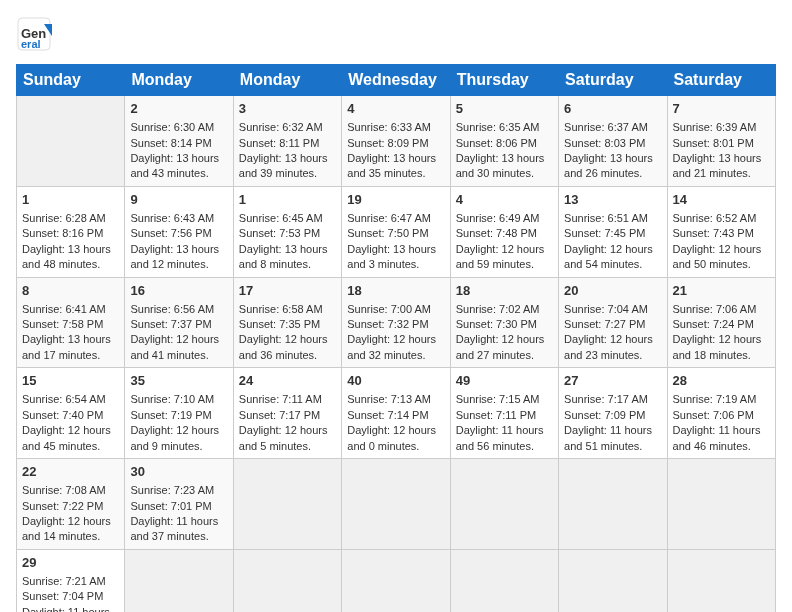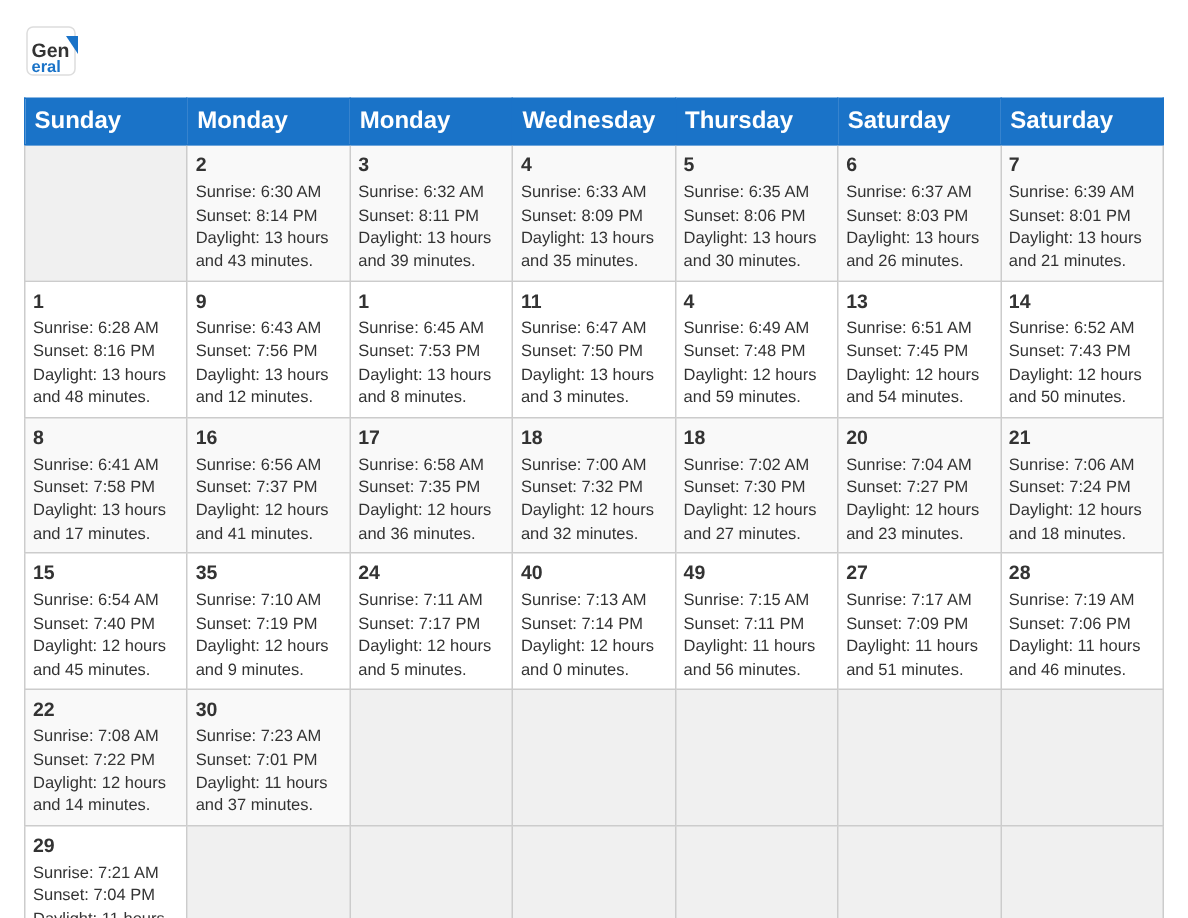--- a/index.html
+++ b/index.html
@@ -115,21 +115,21 @@
         <td><span class="day-num">3</span><span>Sunrise: 6:32 AM<br></span><span>Sunset: 8:11 PM<br></span><span>Daylight: 13 hours<br></span><span>and 39 minutes.<br></span></td>
         <td><span class="day-num">4</span><span>Sunrise: 6:33 AM<br></span><span>Sunset: 8:09 PM<br></span><span>Daylight: 13 hours<br></span><span>and 35 minutes.<br></span></td>
         <td><span class="day-num">5</span><span>Sunrise: 6:35 AM<br></span><span>Sunset: 8:06 PM<br></span><span>Daylight: 13 hours<br></span><span>and 30 minutes.<br></span></td>
         <td><span class="day-num">6</span><span>Sunrise: 6:37 AM<br></span><span>Sunset: 8:03 PM<br></span><span>Daylight: 13 hours<br></span><span>and 26 minutes.<br></span></td>
         <td><span class="day-num">7</span><span>Sunrise: 6:39 AM<br></span><span>Sunset: 8:01 PM<br></span><span>Daylight: 13 hours<br></span><span>and 21 minutes.<br></span></td>
       </tr>
       <tr>
         <td><span class="day-num">1</span><span>Sunrise: 6:28 AM<br></span><span>Sunset: 8:16 PM<br></span><span>Daylight: 13 hours<br></span><span>and 48 minutes.<br></span></td>
         <td><span class="day-num">9</span><span>Sunrise: 6:43 AM<br></span><span>Sunset: 7:56 PM<br></span><span>Daylight: 13 hours<br></span><span>and 12 minutes.<br></span></td>
         <td><span class="day-num">1</span><span>Sunrise: 6:45 AM<br></span><span>Sunset: 7:53 PM<br></span><span>Daylight: 13 hours<br></span><span>and 8 minutes.<br></span></td>
-        <td><span class="day-num">11</span><span>Sunrise: 6:47 AM<br></span><span>Sunset: 7:50 PM<br></span><span>Daylight: 13 hours<br></span><span>and 3 minutes.<br></span></td>
+        <td><span class="day-num">19</span><span>Sunrise: 6:47 AM<br></span><span>Sunset: 7:50 PM<br></span><span>Daylight: 13 hours<br></span><span>and 3 minutes.<br></span></td>
         <td><span class="day-num">4</span><span>Sunrise: 6:49 AM<br></span><span>Sunset: 7:48 PM<br></span><span>Daylight: 12 hours<br></span><span>and 59 minutes.<br></span></td>
         <td><span class="day-num">13</span><span>Sunrise: 6:51 AM<br></span><span>Sunset: 7:45 PM<br></span><span>Daylight: 12 hours<br></span><span>and 54 minutes.<br></span></td>
         <td><span class="day-num">14</span><span>Sunrise: 6:52 AM<br></span><span>Sunset: 7:43 PM<br></span><span>Daylight: 12 hours<br></span><span>and 50 minutes.<br></span></td>
       </tr>
       <tr>
         <td><span class="day-num">8</span><span>Sunrise: 6:41 AM<br></span><span>Sunset: 7:58 PM<br></span><span>Daylight: 13 hours<br></span><span>and 17 minutes.<br></span></td>
         <td><span class="day-num">16</span><span>Sunrise: 6:56 AM<br></span><span>Sunset: 7:37 PM<br></span><span>Daylight: 12 hours<br></span><span>and 41 minutes.<br></span></td>
         <td><span class="day-num">17</span><span>Sunrise: 6:58 AM<br></span><span>Sunset: 7:35 PM<br></span><span>Daylight: 12 hours<br></span><span>and 36 minutes.<br></span></td>
         <td><span class="day-num">18</span><span>Sunrise: 7:00 AM<br></span><span>Sunset: 7:32 PM<br></span><span>Daylight: 12 hours<br></span><span>and 32 minutes.<br></span></td>
         <td><span class="day-num">18</span><span>Sunrise: 7:02 AM<br></span><span>Sunset: 7:30 PM<br></span><span>Daylight: 12 hours<br></span><span>and 27 minutes.<br></span></td>

